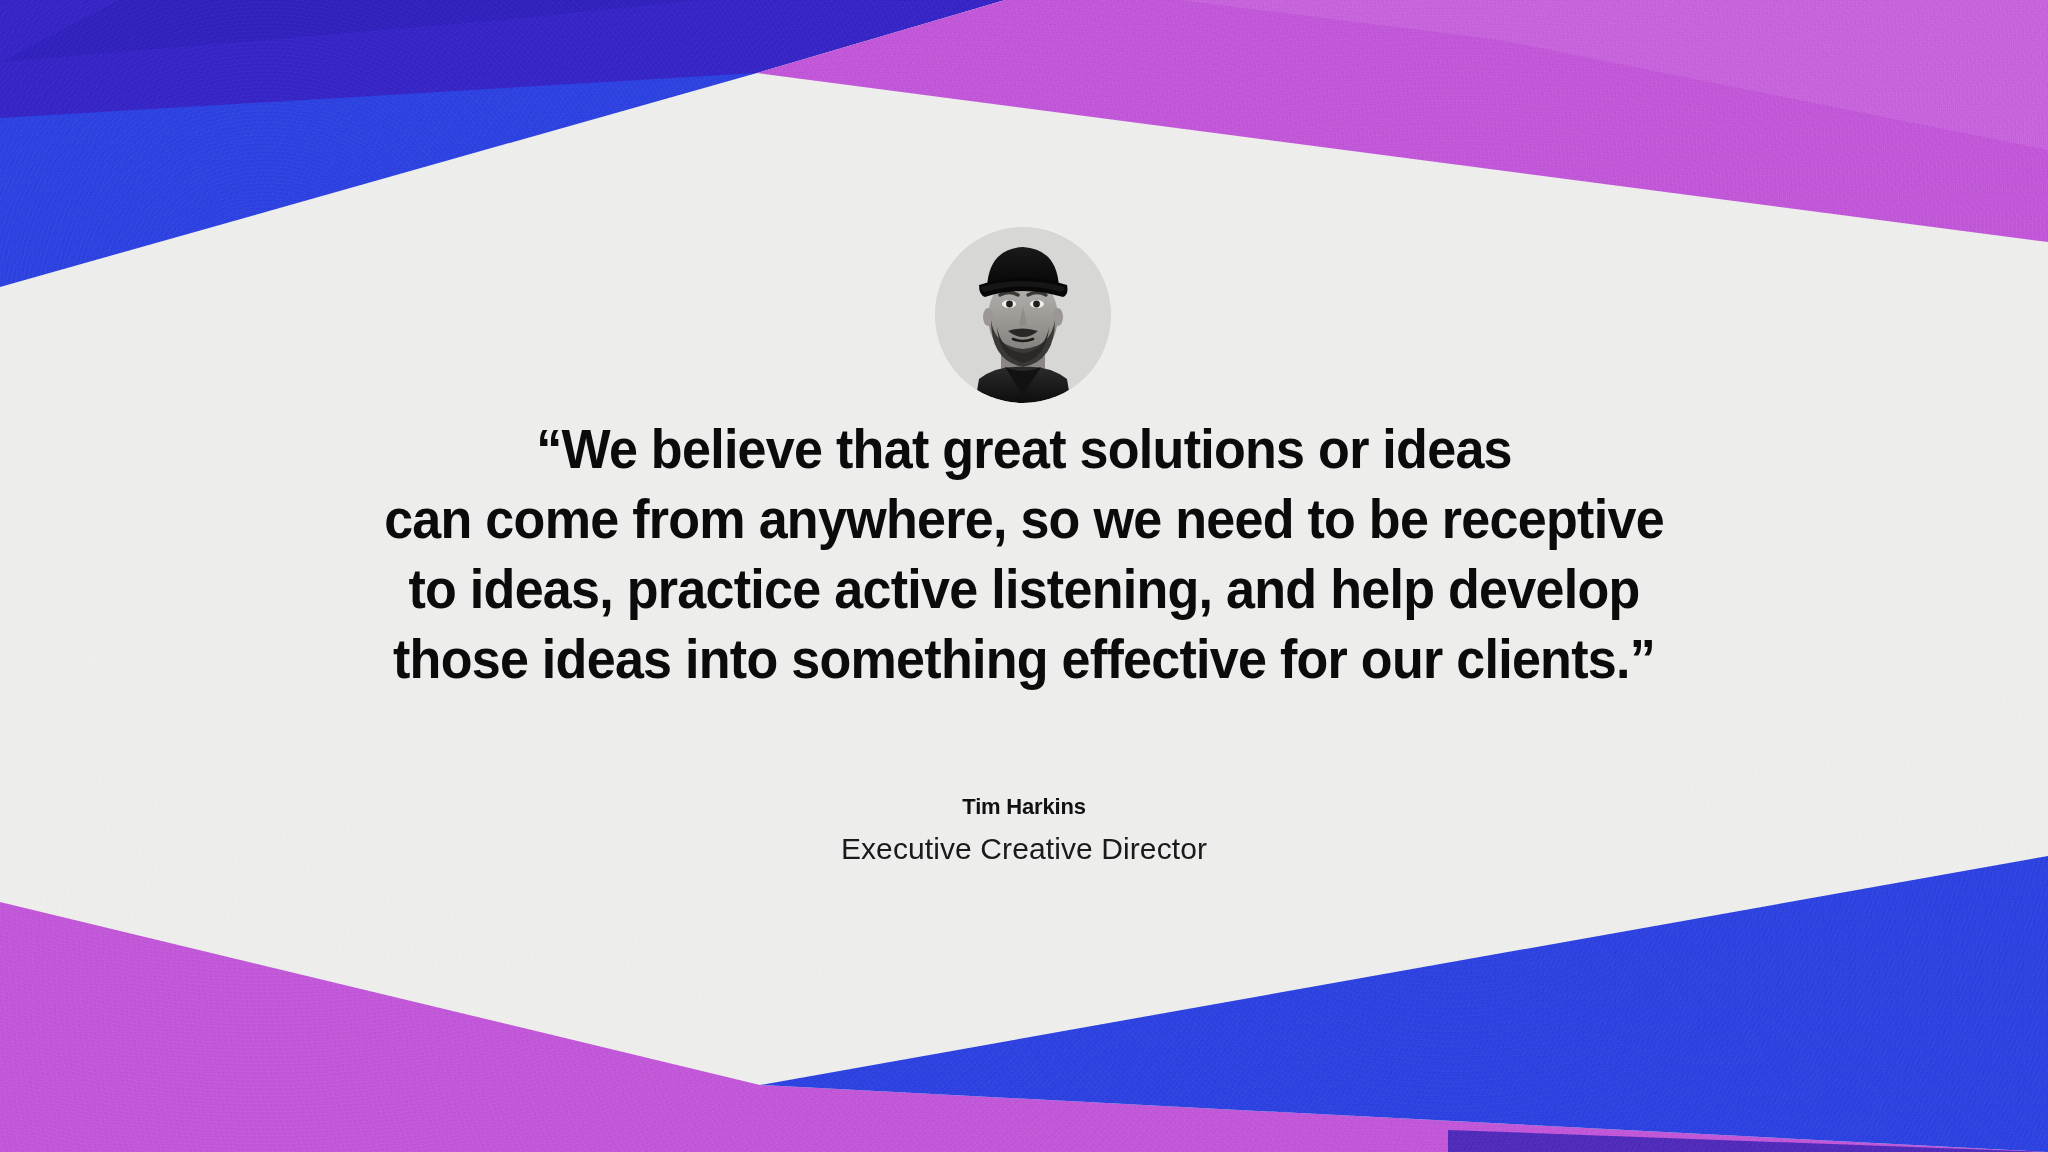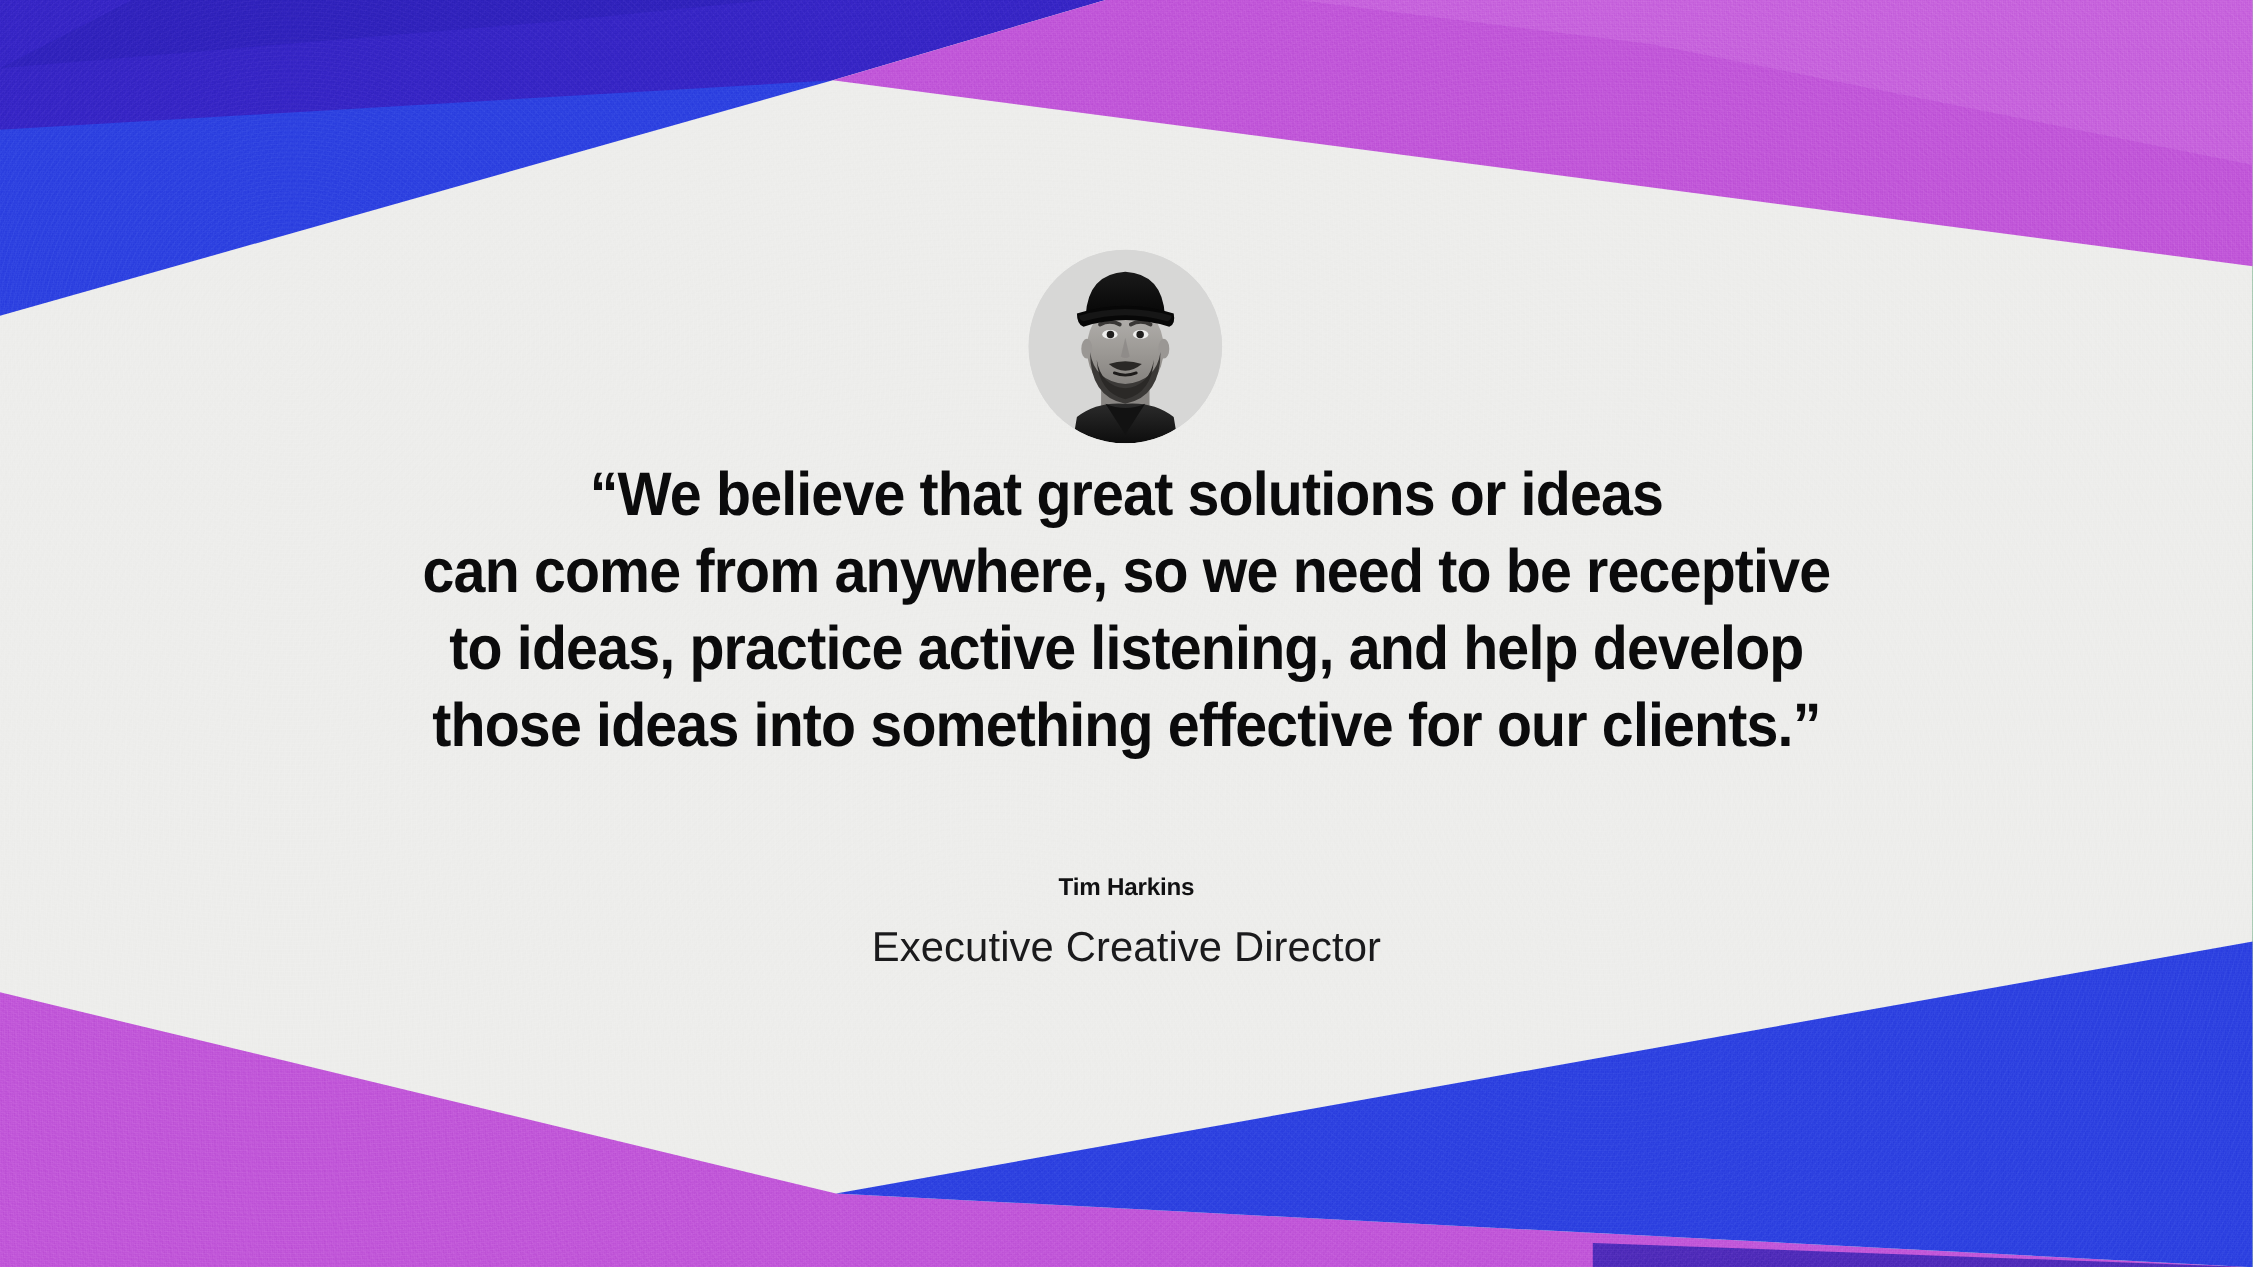--- a/index.html
+++ b/index.html
@@ -1,21 +1,21 @@
 <!DOCTYPE html>
 <html><head>
 <meta charset="utf-8">
 <style>
   html,body{margin:0;padding:0;}
   body{
     width:2048px;height:1152px;overflow:hidden;
     font-family:"Liberation Sans", sans-serif;
     background:#ededeb;
   }
-  #stage{position:relative;width:2048px;height:1152px;overflow:hidden;background:#15803d;}
+  #stage{position:relative;width:2048px;height:1152px;overflow:hidden;background:#fdba74;}
 
   
   .bg-layer{position:absolute;inset:0;width:100%;height:100%;}
   .grain{
     position:absolute;inset:0;pointer-events:none;opacity:.33;
     background-image:
       repeating-linear-gradient(0deg, rgba(255,255,255,.10) 0 1px, rgba(0,0,0,.055) 1px 2px),
       repeating-linear-gradient(90deg, rgba(255,255,255,.09) 0 1px, rgba(0,0,0,.05) 1px 2px),
       repeating-linear-gradient(37deg, rgba(255,255,255,.07) 0 1px, rgba(0,0,0,.04) 1px 3px);
     mix-blend-mode:overlay;
@@ -55,22 +55,22 @@
   .attrib{
     position:absolute;top:788px;left:0;right:0;text-align:center;
   }
   .attrib .name{
     font-family:"Liberation Sans", sans-serif;
     font-weight:700;font-size:22px;line-height:38px;
     color:#111112;letter-spacing:-0.2px;
   }
   .attrib .role{
     font-family:"Liberation Sans", sans-serif;
-    font-weight:400;font-size:38px;line-height:40px;
-    color:#1a1a1c;letter-spacing:0.1px;margin-top:16px;
+    font-weight:400;font-size:30px;line-height:40px;
+    color:#1a1a1c;letter-spacing:0.1px;margin-top:3px;
   }
 </style>
 </head>
 <body>
 
 <div id="stage">
 
   <svg class="bg-layer" viewBox="0 0 2048 1152" preserveAspectRatio="none" aria-hidden="true">
 
     <rect x="0" y="0" width="2048" height="1152" fill="#ededeb"></rect>

